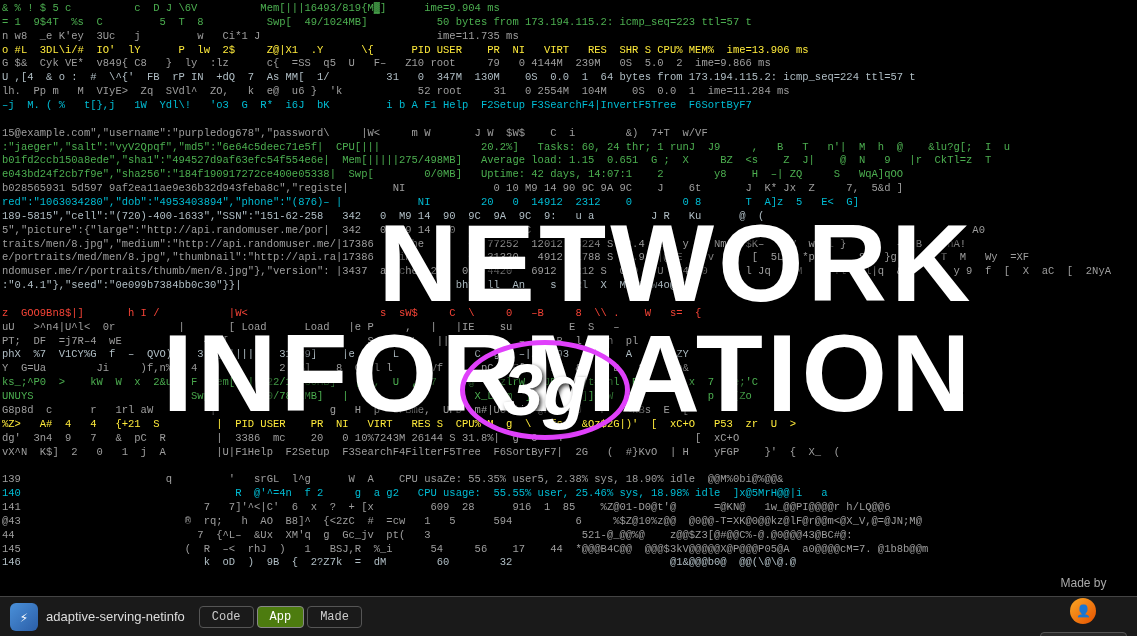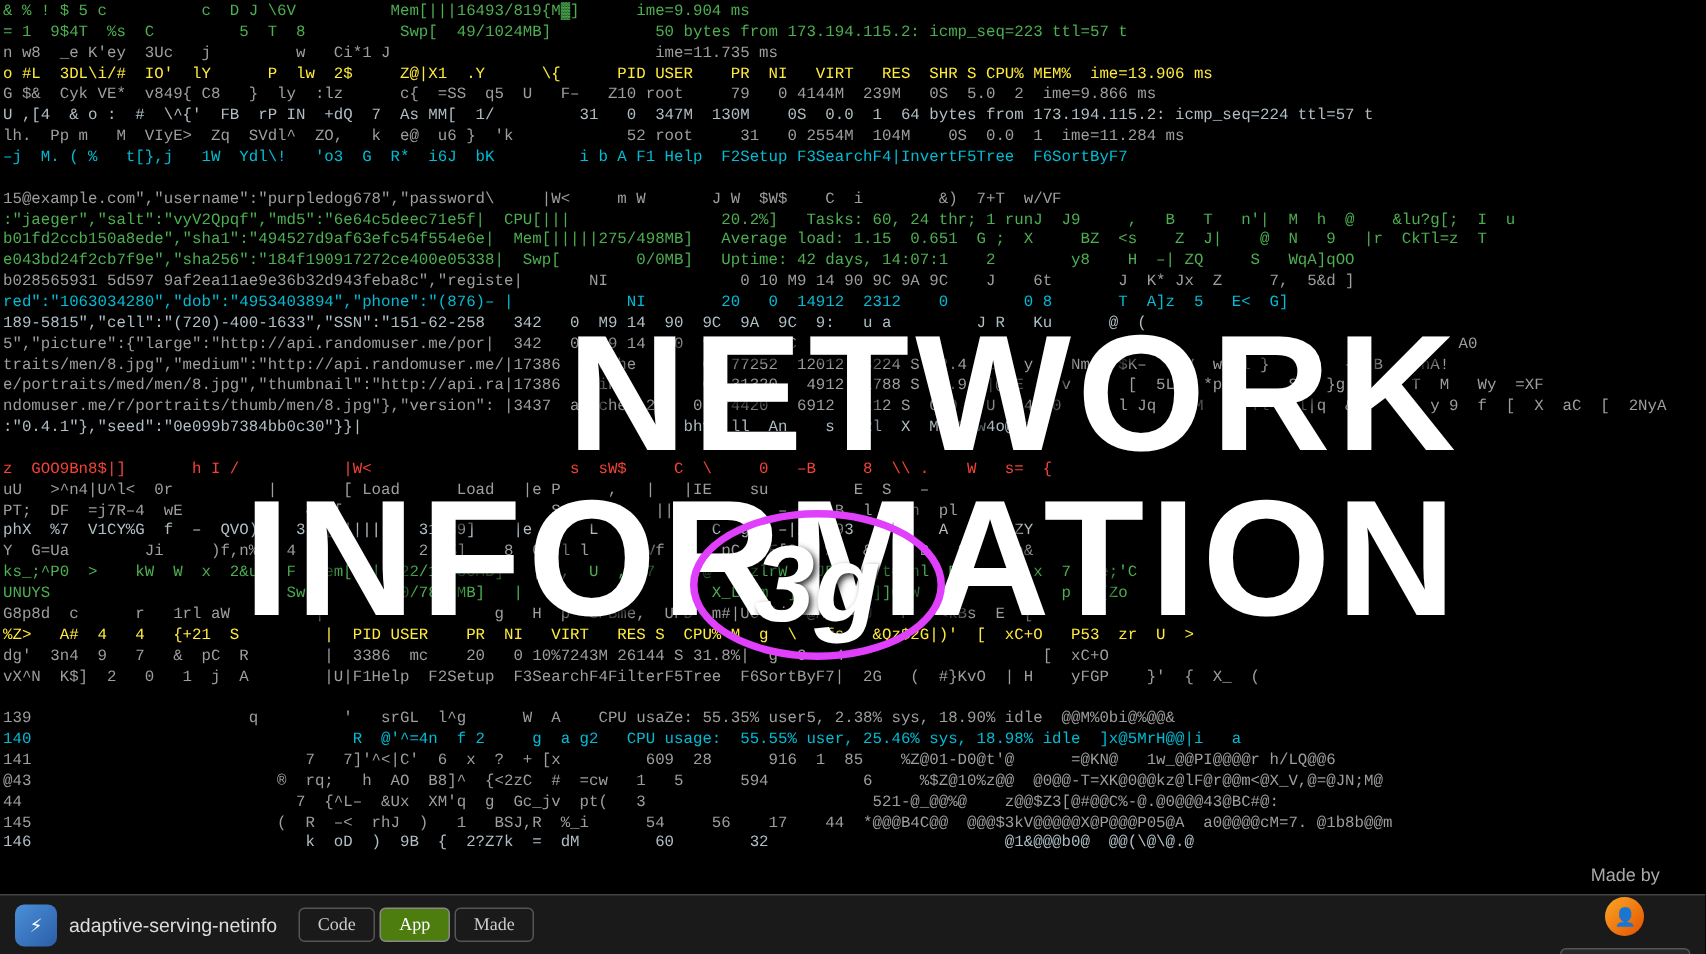--- a/index.html
+++ b/index.html
@@ -102,21 +102,21 @@
     }
 
     .tab-btn {
       padding: 3px 12px;
       font-size: 12px;
       background: transparent;
       border: 1px solid #555;
       border-radius: 4px;
       color: #ccc;
       cursor: pointer;
-      font-family: Liberation Serif, serif;
+      font-family: Liberation Mono, monospace;
     }
 
     .tab-btn.active {
       background: #4d7c0f;
       color: #fff;
       border-color: #888;
     }
 
     .made-by {
       margin-left: auto;

